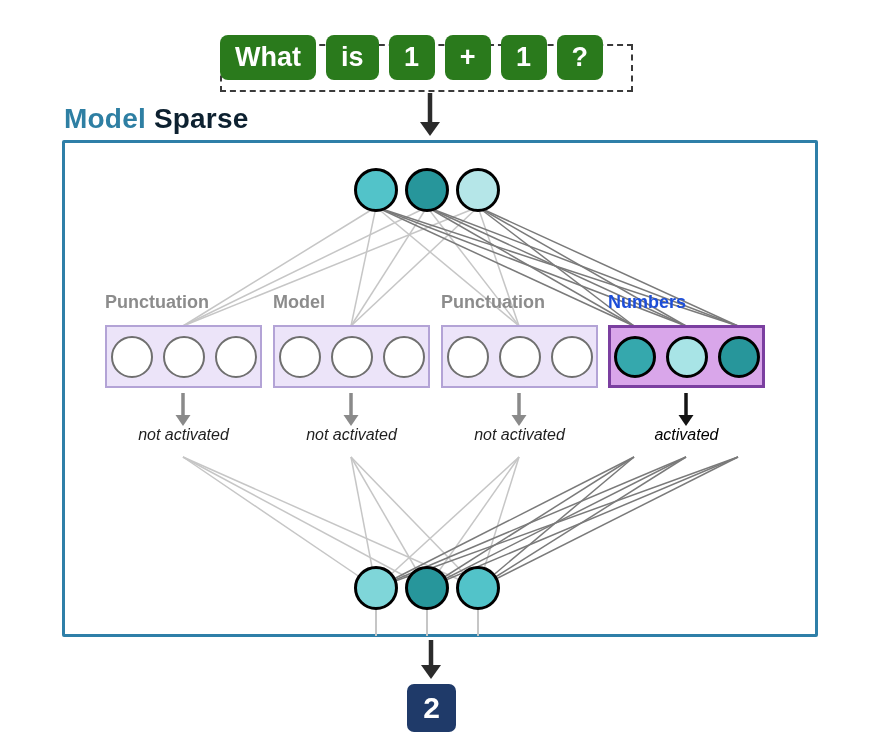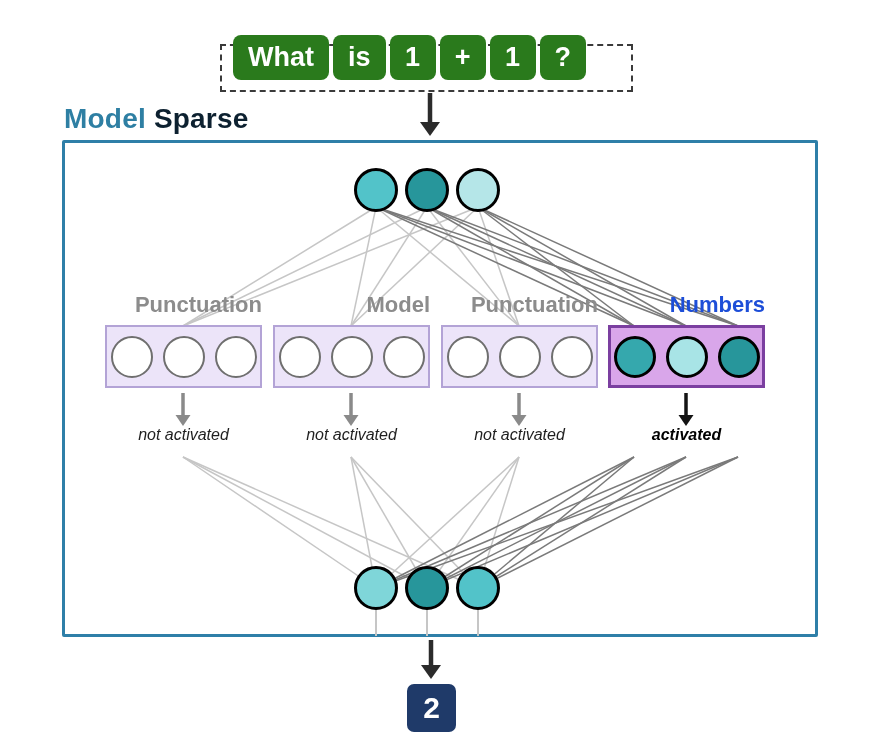--- a/index.html
+++ b/index.html
@@ -1,37 +1,37 @@
 <!DOCTYPE html>
 <html style="--token_bg: #2a7a1c; --title_sparse: #2e7fa3; --title_model: #0d2130; --model_border: #2e7fa8; --expert_inactive_bg: #ece4f9; --expert_inactive_border: #b3a3d6; --expert_active_bg: #d9a6ea; --expert_active_border: #7b3fa0; --inactive_label: #8c8c8c; --line_light: #c6c6c6; --line_dark: #7a7a7a; --inactive_arrow: #8a8a8a; --active_arrow: #141414; --arrow_dark: #2b2b2b; --output_bg: #1f3a69;"><head>
 <meta charset="utf-8">
 <style>
   *{margin:0;padding:0;box-sizing:border-box}
   html,body{background:#ffffff}
   body{width:880px;height:748px;position:relative;font-family:"Liberation Sans",sans-serif;overflow:hidden}
   #wires{position:absolute;left:0;top:0;z-index:1;pointer-events:none}
   .dashed-box{position:absolute;left:220px;top:44px;width:413px;height:48px;border:2px dashed #3a3a3a;z-index:0}
-  .tokens{position:absolute;left:233px;top:35px;display:flex;gap:4px;z-index:2}
+  .tokens{position:absolute;left:220px;top:35px;display:flex;gap:10px;z-index:2}
   .token{background:var(--token_bg);color:#fff;font-size:27px;font-weight:600;height:45px;line-height:45px;padding:0 15px;min-width:46px;text-align:center;border-radius:8px}
   .title{position:absolute;left:64px;top:103px;font-size:28px;font-weight:700;z-index:2;letter-spacing:.2px}
   .t-sparse{color:var(--title_sparse)}
   .t-model{color:var(--title_model);margin-left:8px}
   .model-box{position:absolute;left:62px;top:140px;width:756px;height:497px;border:3px solid var(--model_border);z-index:0;border-radius:2px;background:transparent}
   .neuron{position:absolute;width:44px;height:44px;border-radius:50%;border:3px solid #000;z-index:3;background:#fff}
-  .expert-label{position:absolute;top:292px;width:157px;text-align:right;font-size:22px;font-weight:700;z-index:2}
+  .expert-label{position:absolute;top:292px;width:157px;text-align:left;font-size:18px;font-weight:700;z-index:2}
   .expert-label.inactive{color:var(--inactive_label)}
   .expert-label.active{color:#1d4ed8}
   .expert-box{position:absolute;top:325px;width:157px;height:63px;display:flex;align-items:center;justify-content:center;gap:10px;z-index:2}
   .expert-box.inactive{background:var(--expert_inactive_bg);border:2px solid var(--expert_inactive_border)}
   .expert-box.active{background:var(--expert_active_bg);border:3px solid var(--expert_active_border)}
   .e-neuron{width:42px;height:42px;border-radius:50%;background:#fff}
   .inactive .e-neuron{border:2.5px solid #6f6f6f}
   .active .e-neuron{border:3px solid #000}
   .status{position:absolute;top:426px;width:157px;text-align:center;font-size:16px;font-style:italic;color:#1f1f1f;z-index:2}
-  .status.active{font-weight:700;color:#000}
+  .status.active{font-weight:400;color:#000}
   .output-box{position:absolute;left:407px;top:684px;width:49px;height:48px;background:var(--output_bg);border-radius:7px;color:#fff;font-size:30px;font-weight:700;display:flex;align-items:center;justify-content:center;z-index:2}
 </style>
 </head>
 <body>
 
 <svg id="wires" width="880" height="748">
     <line x1="376" y1="207" x2="183" y2="326" stroke="#c6c6c6" stroke-width="1.5"></line>
     <line x1="376" y1="207" x2="351" y2="326" stroke="#c6c6c6" stroke-width="1.5"></line>
     <line x1="376" y1="207" x2="519" y2="326" stroke="#c6c6c6" stroke-width="1.5"></line>
     <line x1="427" y1="207" x2="183" y2="326" stroke="#c6c6c6" stroke-width="1.5"></line>

